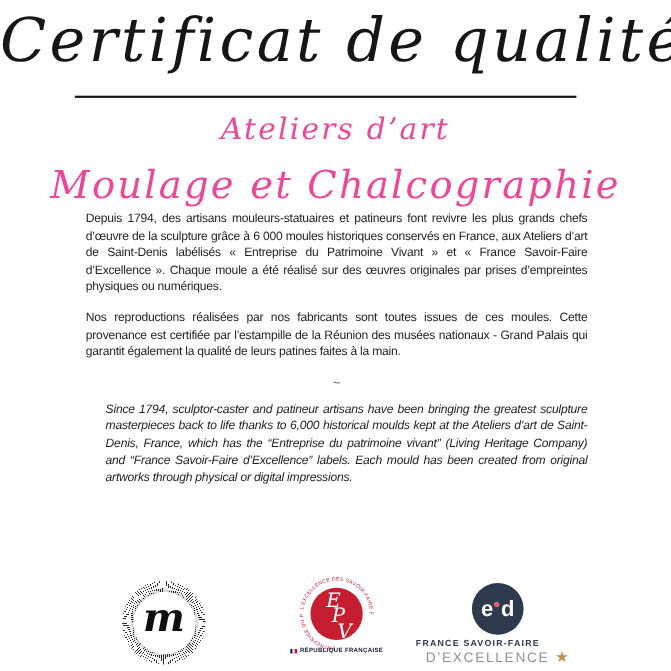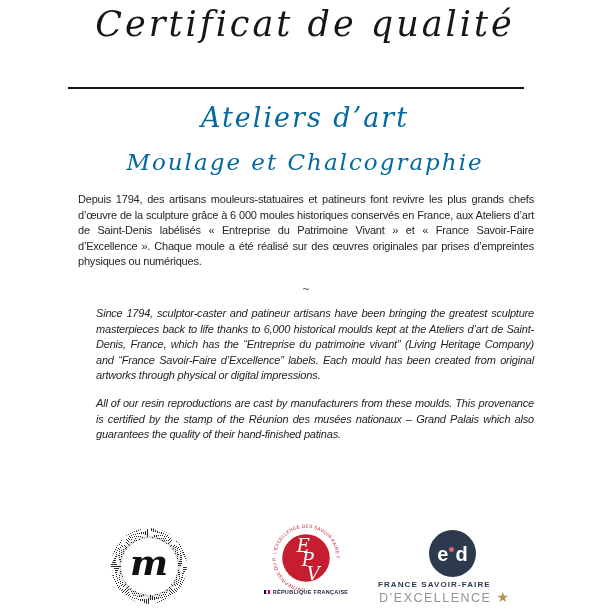--- a/index.html
+++ b/index.html
@@ -2,31 +2,31 @@
 <html><head>
 <meta charset="utf-8">
 <style>
   * { margin:0; padding:0; box-sizing:border-box; }
   html,body { width:610px; height:610px; background:#ffffff; }
   body { font-family:"Liberation Sans",sans-serif; color:#1c1c1c; position:relative; overflow:hidden; }
 
   .title {
     position:absolute; top:4px; left:0; width:610px; text-align:center;
     font-family:"DejaVu Serif",serif; font-style:italic; font-weight:400;
-    font-size:35px; letter-spacing:3px; color:#161616; white-space:nowrap;
+    font-size:55px; letter-spacing:3px; color:#161616; white-space:nowrap;
   }
   .rule { position:absolute; top:87px; left:68px; width:456px; height:2px; background:#161616; }
 
   .subtitle {
     position:absolute; left:0; width:610px; text-align:center;
     font-family:"DejaVu Serif",serif; font-style:italic; font-weight:400;
-    color:#0369a1; letter-spacing:2px; white-space:nowrap;
+    color:#ec4899; letter-spacing:2px; white-space:nowrap;
   }
   .subtitle1 { top:102px; font-size:27px; }
-  .subtitle2 { top:149px; font-size:23px; }
+  .subtitle2 { top:149px; font-size:35px; }
 
   .body-text { position:absolute; top:192px; left:78px; width:456px; }
   .body-text p {
     font-size:11px; line-height:15.6px; letter-spacing:-0.2px;
     text-align:justify; color:#1f1f1f; margin-bottom:12px;
   }
   .body-text p.en { font-style:italic;margin-left:18px; }
   .separator { text-align:center; font-size:12px; color:#555; margin:2px 0 10px 0; }
 
   
@@ -66,41 +66,41 @@
     display:flex; align-items:center; justify-content:center;
     font-weight:bold; font-size:20px; letter-spacing:0;
   }
   .fsfe-circle .mono { display:flex; align-items:center; line-height:1; }
   .fsfe-dot { width:5px; height:5px; border-radius:50%; background:#d8636a; margin:0 1px 8px 1px; }
   .fsfe-line1 {
     position:absolute; left:378px; top:580px; width:146px; text-align:left;
     font-size:8px; font-weight:bold; letter-spacing:1.1px; color:#2d3a4e; white-space:nowrap;
   }
   .fsfe-line2 {
-    position:absolute; left:371px; top:589px; width:146px; text-align:center;
+    position:absolute; left:371px; top:589px; width:146px; text-align:right;
     font-size:12.5px; letter-spacing:1.5px; color:#8e939c; white-space:nowrap;
   }
   .fsfe-star { color:#b69352; font-size:14px; letter-spacing:0; }
 </style>
 </head>
 <body>
 
 <div>
 
   <div class="title">Certificat de qualité</div>
   <div class="rule"></div>
 
   <div class="subtitle subtitle1">Ateliers d’art</div>
   <div class="subtitle subtitle2">Moulage et Chalcographie</div>
 
   <div class="body-text">
     <p>Depuis 1794, des artisans mouleurs-statuaires et patineurs font revivre les plus grands chefs d’œuvre de la sculpture grâce à 6 000 moules historiques conservés en France, aux Ateliers d’art de Saint-Denis labélisés « Entreprise du Patrimoine Vivant » et « France Savoir-Faire d’Excellence ». Chaque moule a été réalisé sur des œuvres originales par prises d’empreintes physiques ou numériques.</p>
+    <p>Nos reproductions réalisées par nos fabricants sont toutes issues de ces moules. Cette provenance est certifiée par l’estampille de la Réunion des musées nationaux - Grand Palais qui garantit également la qualité de leurs patines faites à la main.</p>
     <div class="separator">~</div>
     <p class="en">Since 1794, sculptor-caster and patineur artisans have been bringing the greatest sculpture masterpieces back to life thanks to 6,000 historical moulds kept at the Ateliers d’art de Saint-Denis, France, which has the “Entreprise du patrimoine vivant” (Living Heritage Company) and “France Savoir-Faire d’Excellence” labels. Each mould has been created from original artworks through physical or digital impressions.</p>
-    <p class="en">All of our resin reproductions are cast by manufacturers from these moulds. This provenance is certified by the stamp of the Réunion des musées nationaux – Grand Palais which also guarantees the quality of their hand-finished patinas.</p>
   </div>
 
   <div class="rmn">
     <div class="rmn-inner">
       <span class="rmn-m">m</span>
     </div>
   </div>
 
   <div class="epv">
     <svg viewBox="0 0 100 100">

